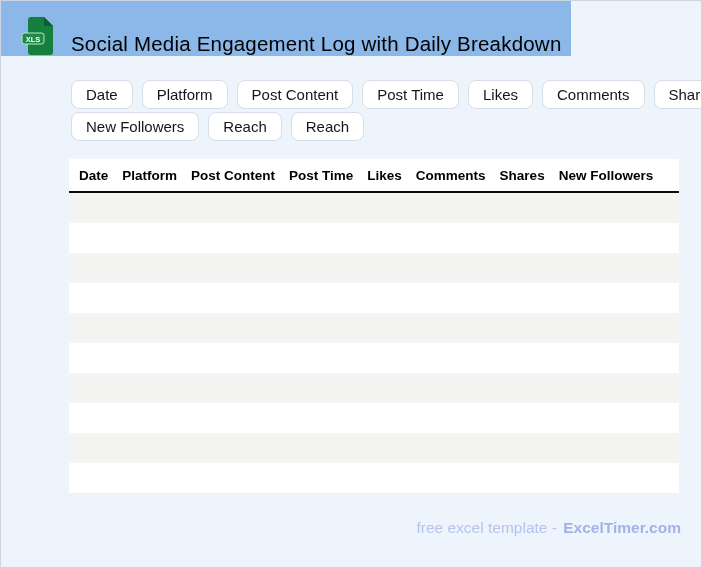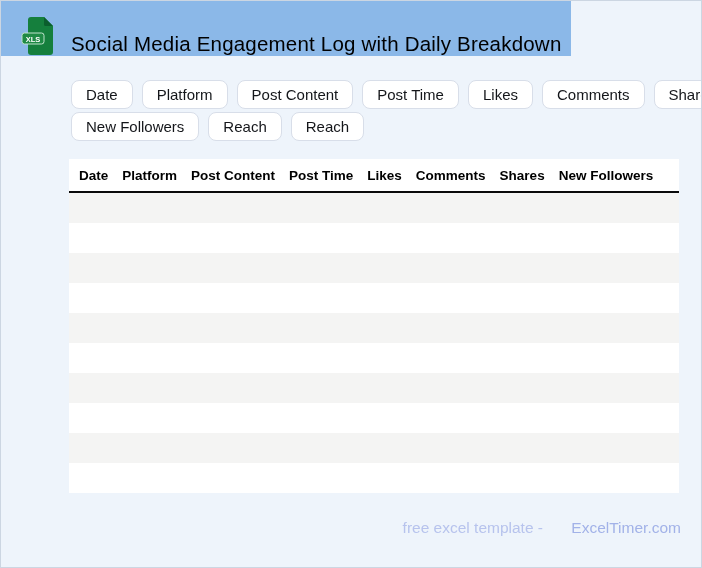--- a/index.html
+++ b/index.html
@@ -78,23 +78,23 @@
   
   .footer {
     position: absolute;
     right: 20px; top: 518px;
     font-size: 15.5px;
     white-space: nowrap;
   }
   .footer-prefix { color: var(--footer-text, #b7c3ed); margin-left: 34px; }
   .footer-brand {
     color: var(--footer-brand, #a2b2e8);
-    font-weight: normal;
+    font-weight: bold;
     text-decoration: none;
-    margin-left: 24px;
+    margin-left: 2px;
   }
 </style>
 </head>
 <body>
 
 <div class="banner">
   <svg class="file-icon" viewBox="0 0 34 40" xmlns="http://www.w3.org/2000/svg">
     <path id="icon-body" d="M10 1 h13 l9 9 v26 a3 3 0 0 1 -3 3 h-19 a3 3 0 0 1 -3 -3 v-32 a3 3 0 0 1 3 -3 z" fill="#157f3d"></path>
     <path id="icon-fold" d="M23 1 l9 9 h-7.5 a1.5 1.5 0 0 1 -1.5 -1.5 z" fill="#0b5e2d"></path>
     <rect id="icon-badge" x="1" y="17" width="22" height="11" rx="2.5" fill="#1f8a45" stroke="#bfe3cc" stroke-width="1"></rect>

